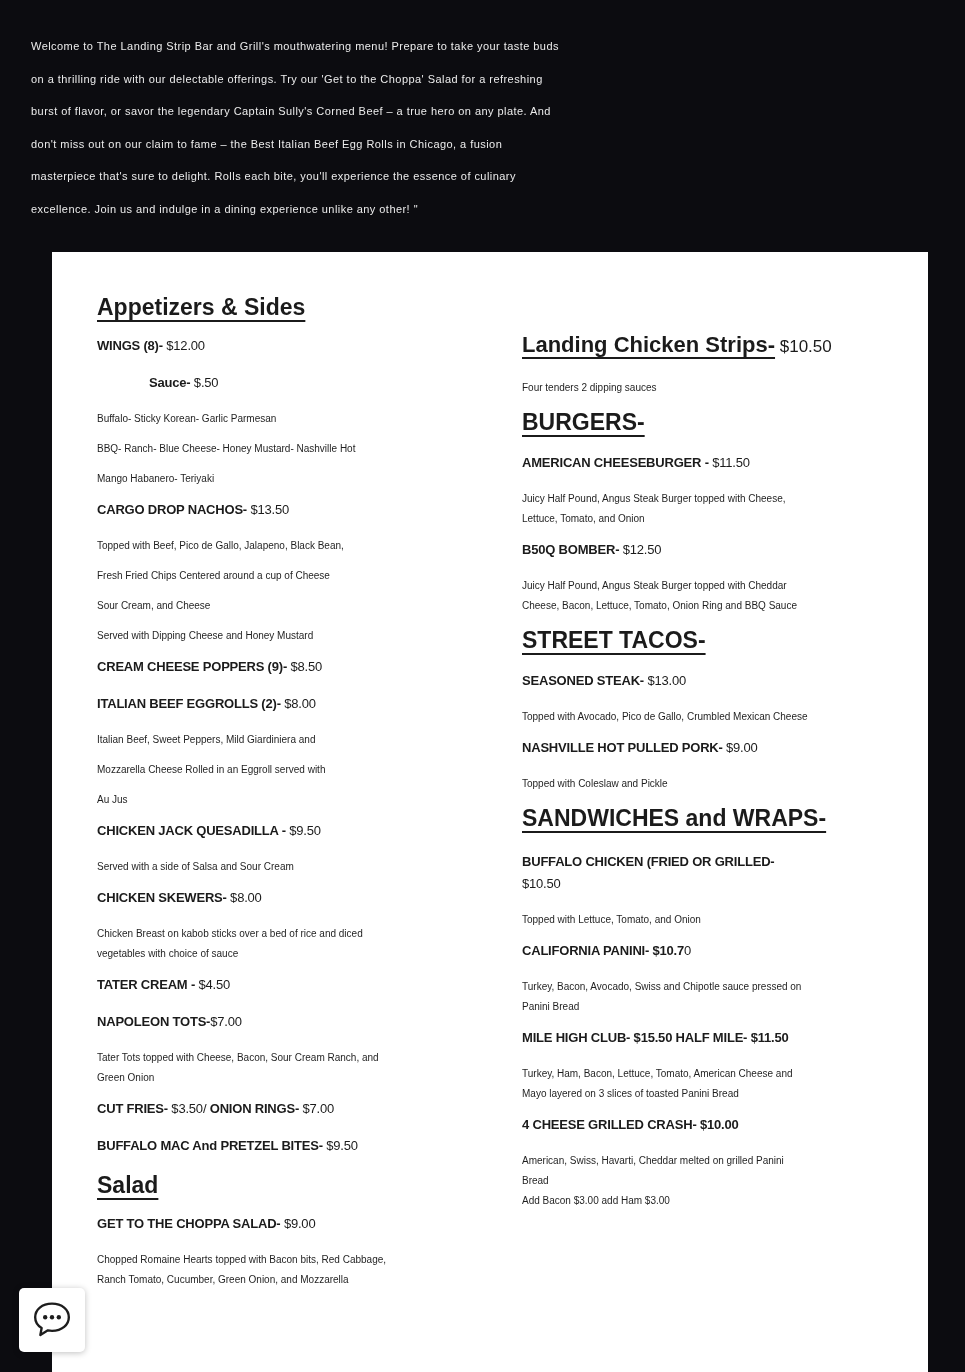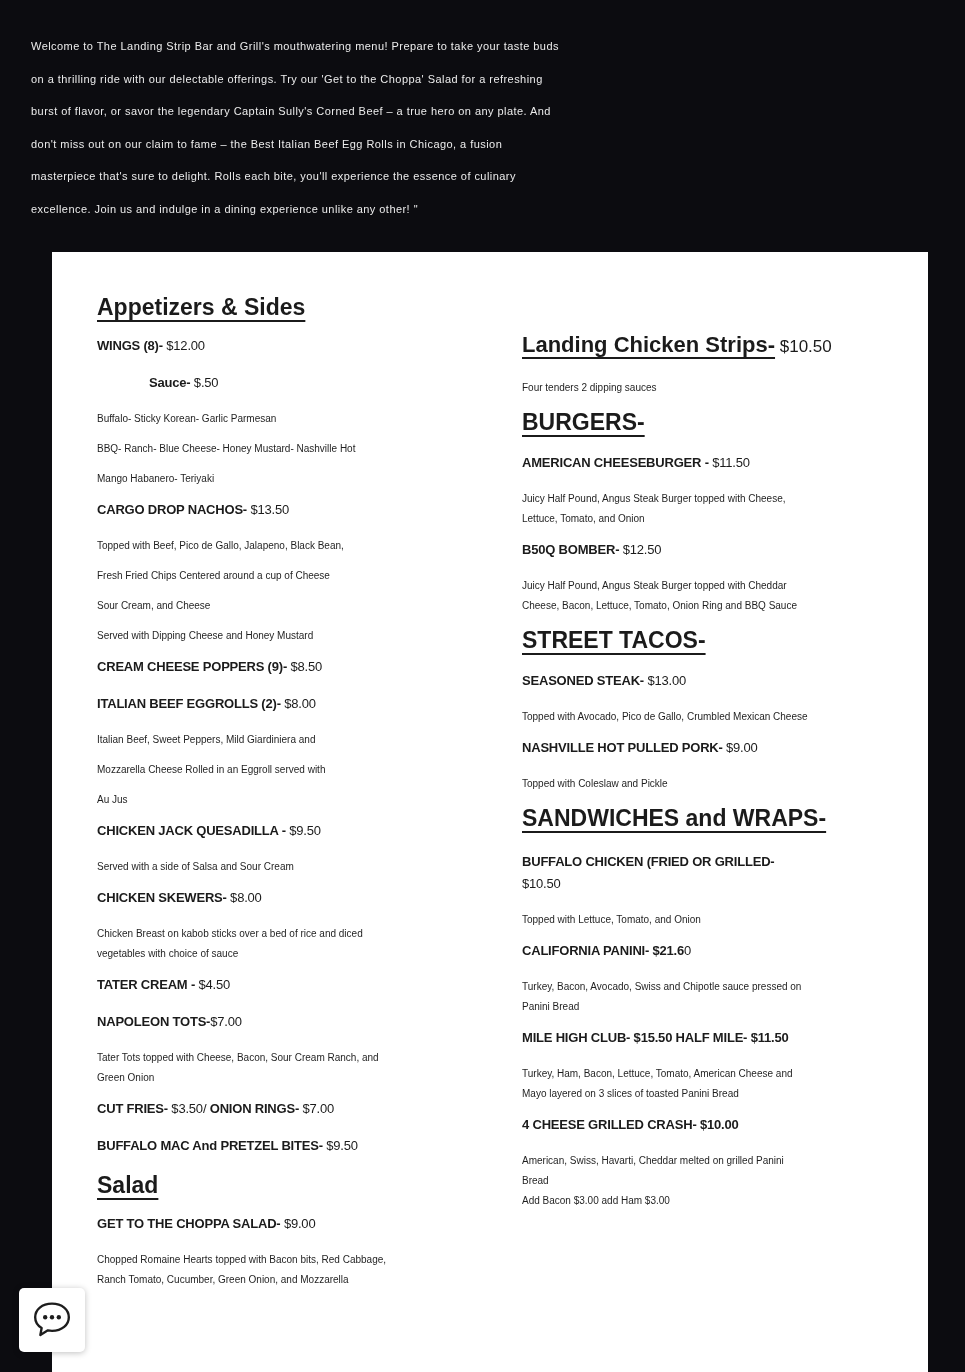--- a/index.html
+++ b/index.html
@@ -142,21 +142,21 @@
       </div>
       <div class="m-item"><span>NASHVILLE HOT PULLED PORK-</span><span class="r"> $9.00</span></div>
       <div class="m-desc tight">
         <div class="dl">Topped with Coleslaw and Pickle</div>
       </div>
       <div class="m-heading lg"><span class="ht">SANDWICHES and WRAPS-</span></div>
       <div class="m-item" style="margin-top: 18px;"><span>BUFFALO CHICKEN (FRIED OR GRILLED-</span><br><span class="r">$10.50</span></div>
       <div class="m-desc tight">
         <div class="dl">Topped with Lettuce, Tomato, and Onion</div>
       </div>
-      <div class="m-item"><span>CALIFORNIA PANINI- $21.6</span><span class="r">0</span></div>
+      <div class="m-item"><span>CALIFORNIA PANINI- $10.7</span><span class="r">0</span></div>
       <div class="m-desc tight">
         <div class="dl">Turkey, Bacon, Avocado, Swiss and Chipotle sauce pressed on</div>
         <div class="dl">Panini Bread</div>
       </div>
       <div class="m-item"><span>MILE HIGH CLUB- $15.50 HALF MILE- $11.50</span></div>
       <div class="m-desc tight">
         <div class="dl">Turkey, Ham, Bacon, Lettuce, Tomato, American Cheese and</div>
         <div class="dl">Mayo layered on 3 slices of toasted Panini Bread</div>
       </div>
       <div class="m-item"><span>4 CHEESE GRILLED CRASH- $10.00</span></div>

